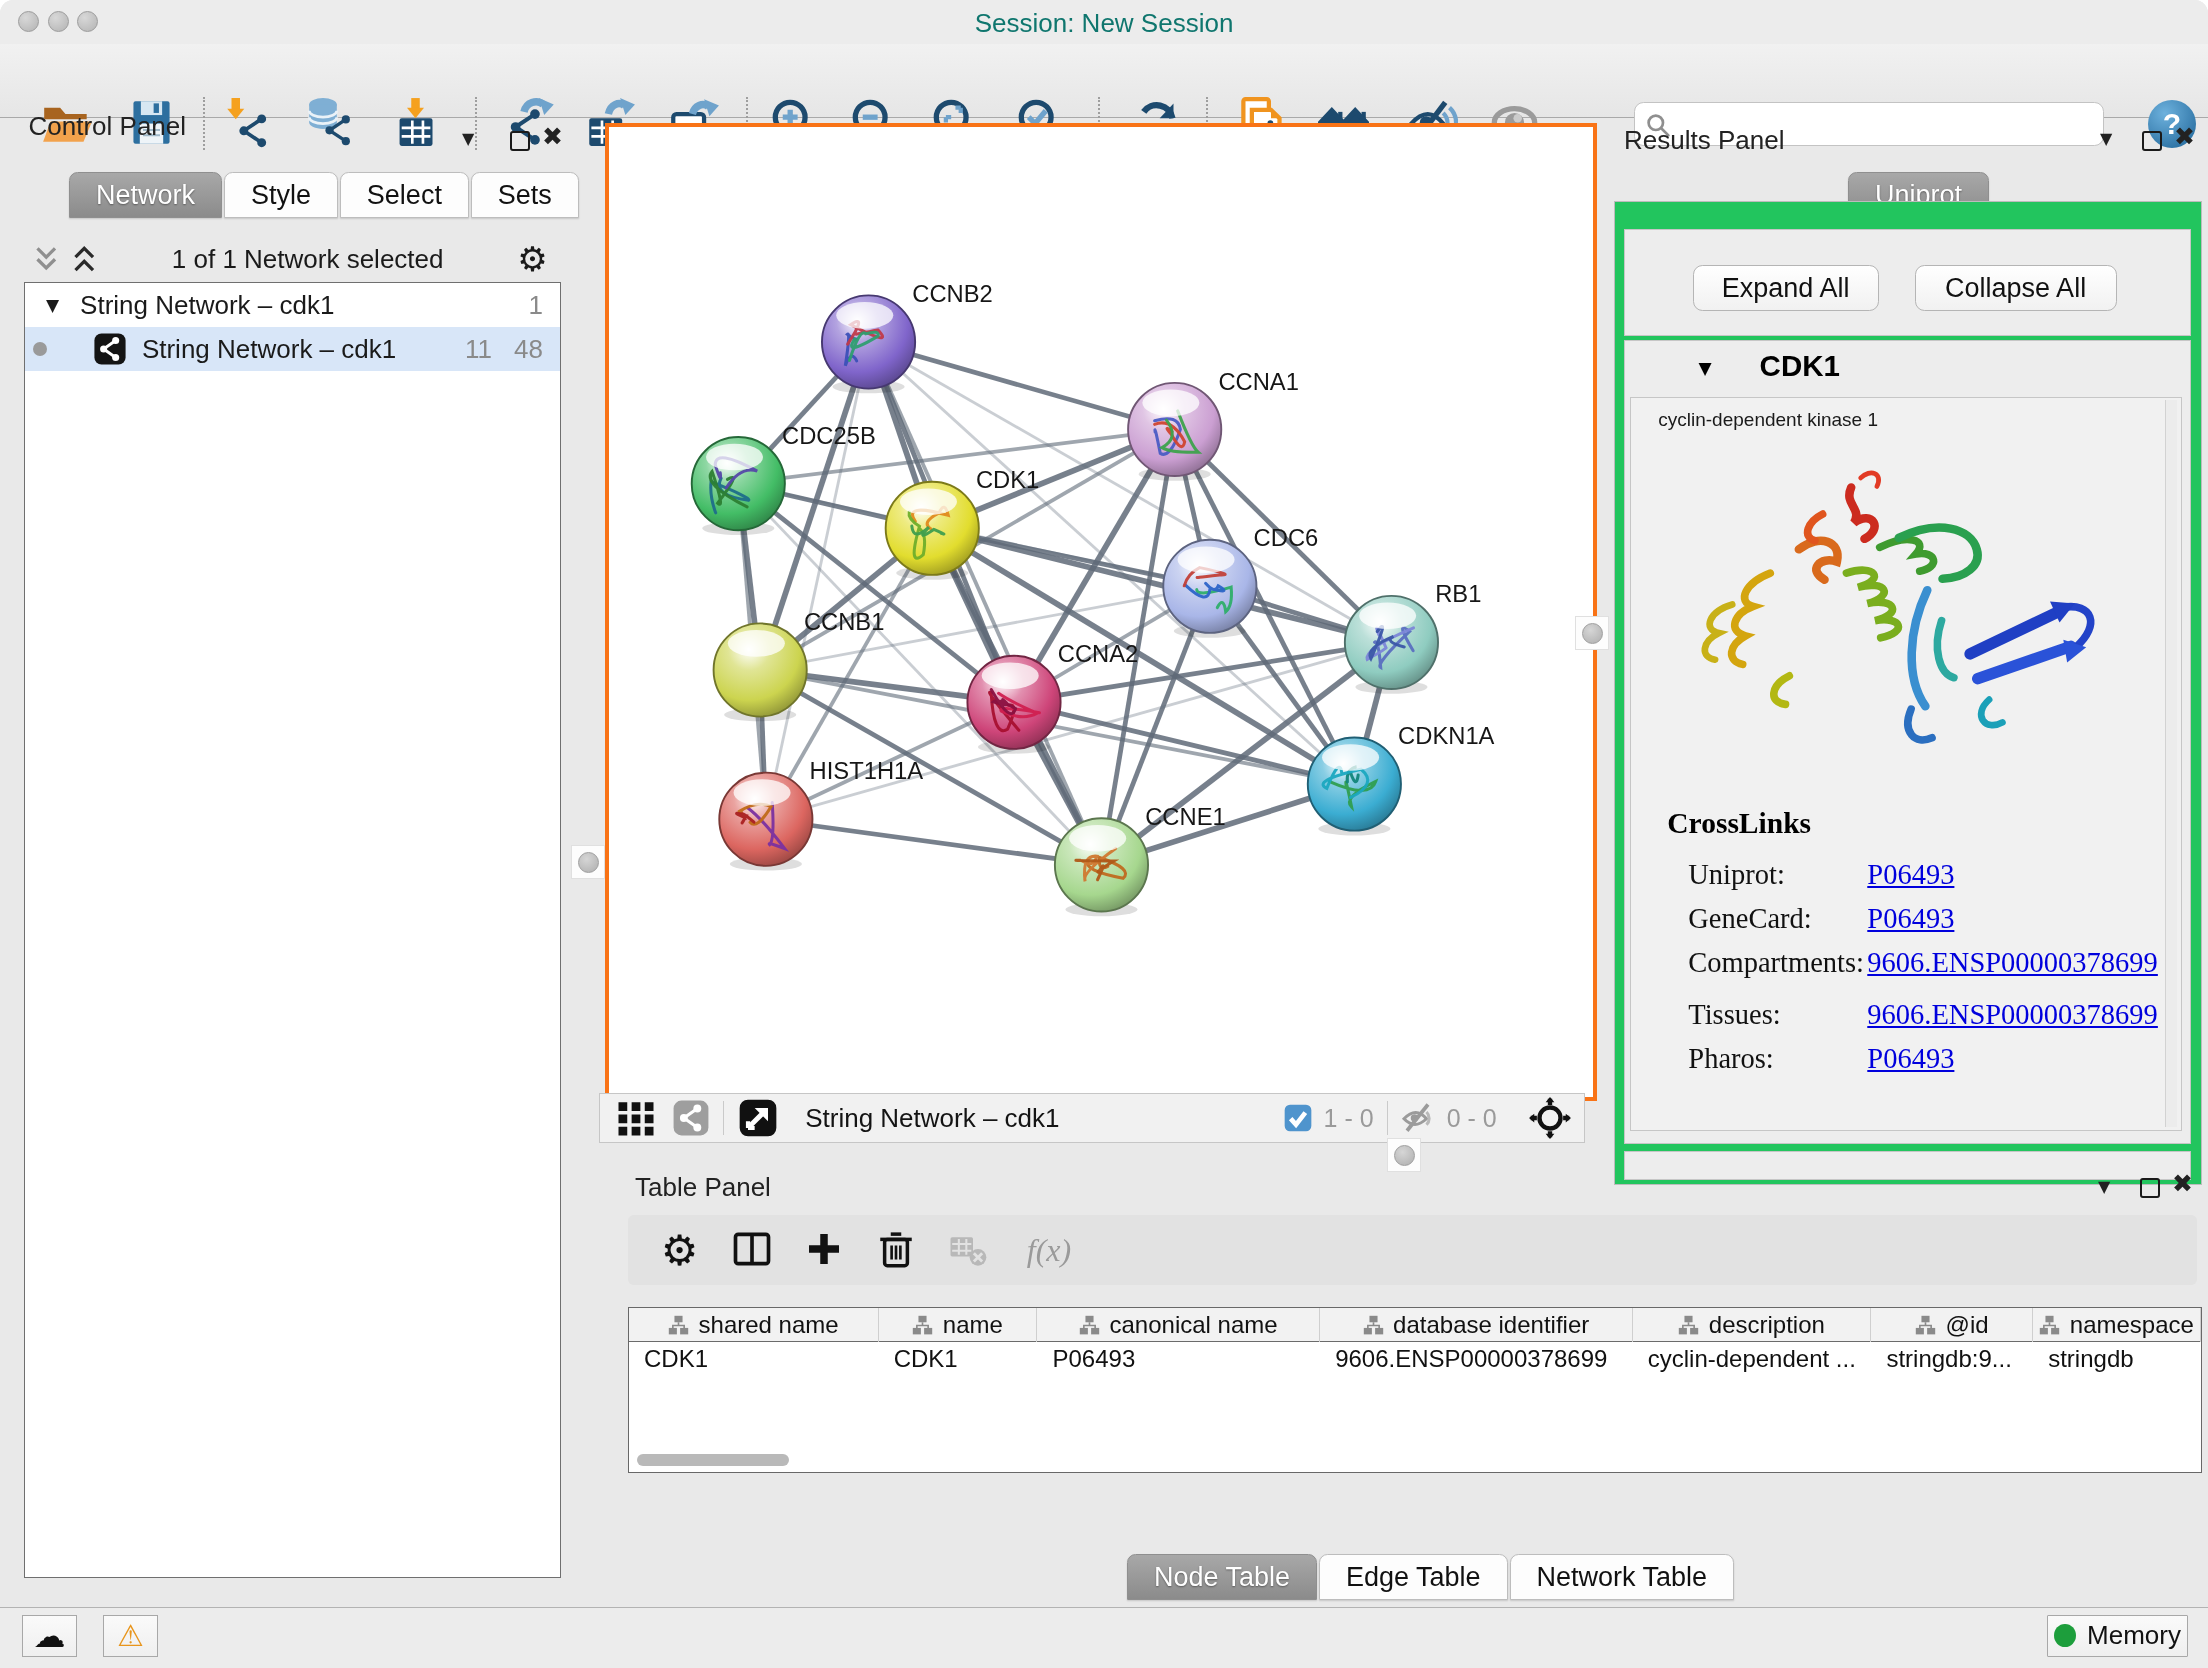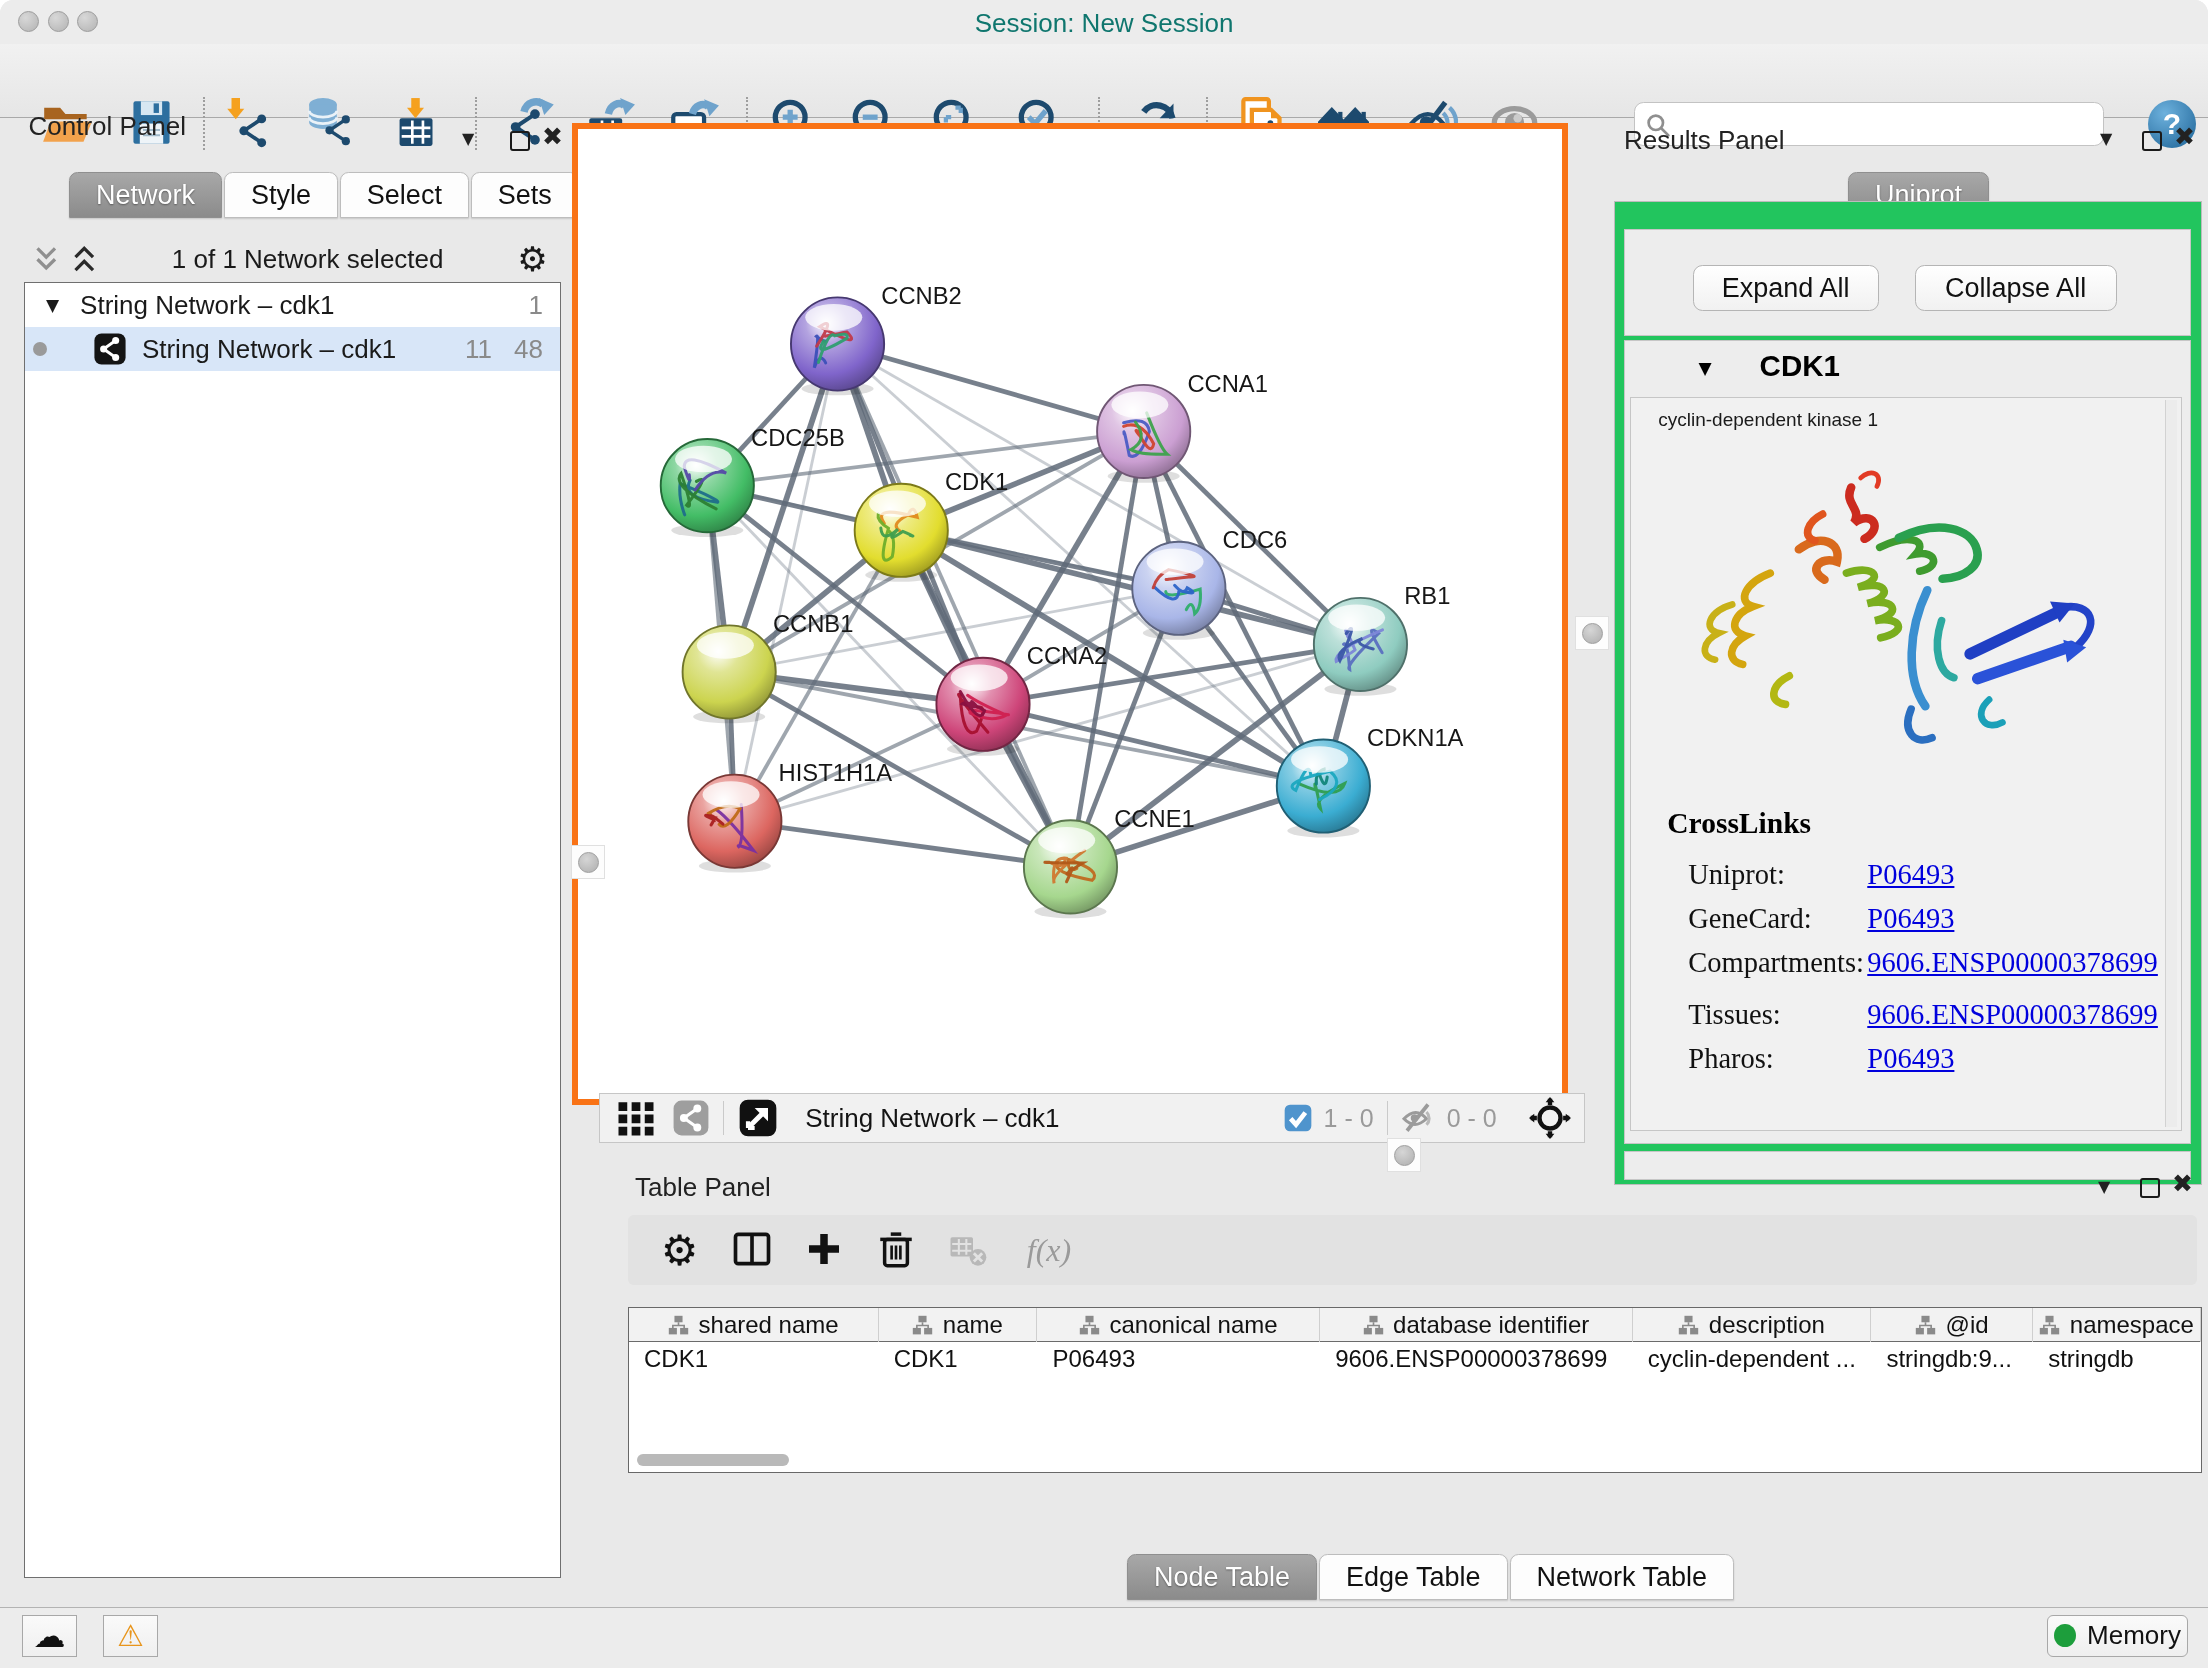--- a/index.html
+++ b/index.html
@@ -27,21 +27,21 @@
   .tabrow{position:absolute;display:flex;}
   .tab{height:44px;line-height:44px;padding:0 26px;font-size:27px;background:#fdfdfd;color:#111;border:1px solid #bdbdbd;border-radius:8.6px 8.6px 0 0;margin-right:1.9px;cursor:pointer;box-shadow:0 1px 1.9px rgba(0,0,0,.15);}
   .tab.sel{background:linear-gradient(#a8a8a8,#8b8b8b);color:#fff;text-shadow:0 1px 1.9px rgba(0,0,0,.4);border-color:#8f8f8f;}
   
   .netheader{position:absolute;left:24px;top:236px;width:537px;height:46px;display:flex;align-items:center;}
   .listbox{position:absolute;left:24px;top:282px;width:537px;height:1296px;background:#fff;border:1.9px solid #6f6f6f;box-sizing:border-box;}
   .treerow{position:relative;width:100%;height:44px;display:flex;align-items:center;font-size:26px;color:#1a1a1a;}
   .treerow.sel{background:#d8e6f8;}
   .cnt{color:#8a8a8a;}
   
-  .netview{position:absolute;left:572px;top:123px;width:984px;height:970px;background:#ffffff;border:6px solid #f97316;box-sizing:content-box;}
+  .netview{position:absolute;left:605px;top:123px;width:984px;height:970px;background:#ffffff;border:4px solid #f97316;box-sizing:content-box;}
   .netfooter{position:absolute;left:599px;top:1093px;width:986px;height:50px;background:#f1f1f1;border:1px solid #c6c6c6;box-sizing:border-box;display:flex;align-items:center;}
   .nf-div{width:0;height:34px;border-left:1.9px solid #cacaca;margin:0 13.3px;}
   .nf-txt{font-size:26px;color:#141414;}
   .nf-gray{font-size:25px;color:#9a9a9a;}
   .splitdot{position:absolute;width:32px;height:32px;background:#fdfdfd;border:1px solid #e0e0e0;display:flex;align-items:center;justify-content:center;}
   .splitdot span{width:19px;height:19px;border-radius:50%;background:radial-gradient(circle at 40% 32%,#d6d6d6,#aeaeae);border:1px solid #9e9e9e;display:block;}
   
   .rp-outer{position:absolute;left:1614px;top:201px;width:588px;height:984px;background:#22c55e;border:1.9px solid #bcbcbc;box-sizing:border-box;}
   .rp-box{position:absolute;background:#ededed;border:1.9px solid #c6c6c6;box-sizing:border-box;}
   .rp-btn{position:absolute;height:46px;background:linear-gradient(#ffffff,#f1f1f1);border:1.9px solid #b5b5b5;border-radius:9.5px;font-size:27px;color:#111;font-family:"Liberation Sans",sans-serif;cursor:pointer;}
@@ -798,20 +798,20 @@
       <div class="tab">Network Table</div>
     </div>
 
   <div class="statusbar">
     <button class="st-btn" style="left:22px;width:55px">
       <span class="icon-font" style="font-size:32px;color:#111">☁</span>
     </button>
     <button class="st-btn" style="left:103px;width:55px">
       <span class="icon-font" style="font-size:30px;color:#e8951c">⚠</span>
     </button>
-    <button class="st-btn" style="left:2047px;width:141px;border-radius:6px">
+    <button class="st-btn" style="left:2047px;width:141px;border-radius:1px">
       <span style="width:23px;height:23px;border-radius:50%;background:#1d9e3c;display:inline-block;margin-right:11.4px"></span>
       <span style="font-size:26px;color:#111">Memory</span>
     </button>
   </div>
 
 </div>
 
 
 </body></html>

